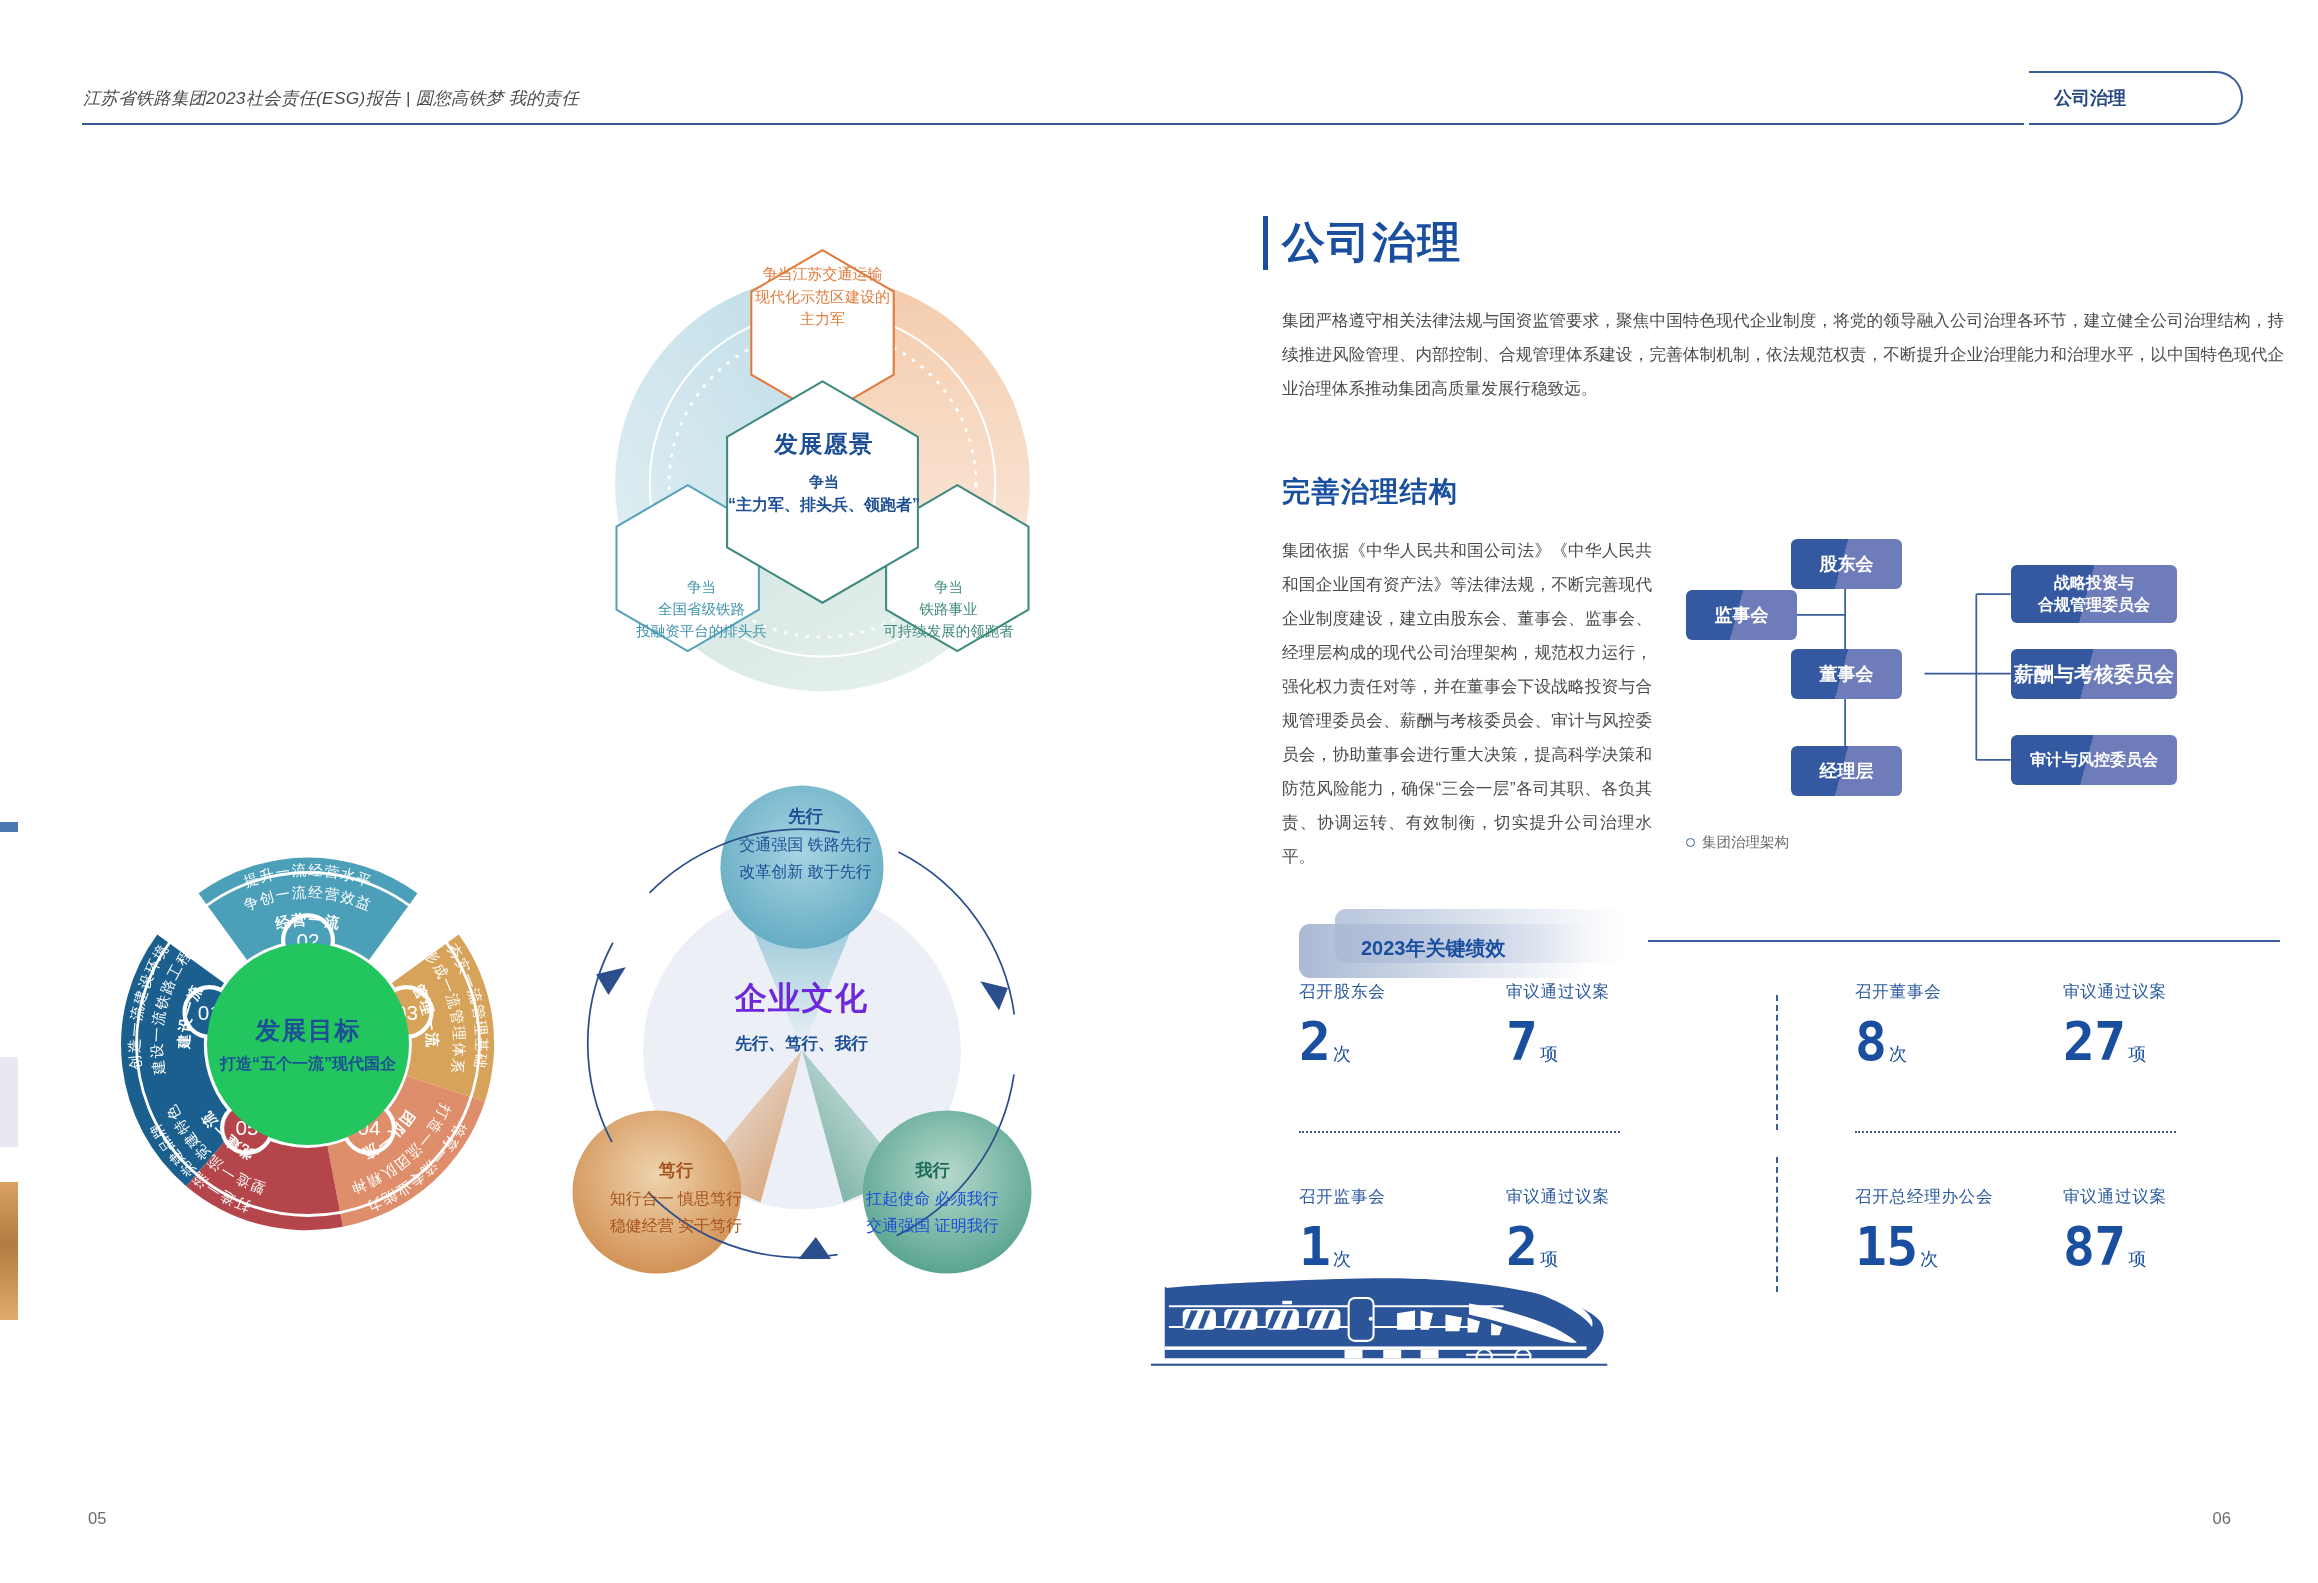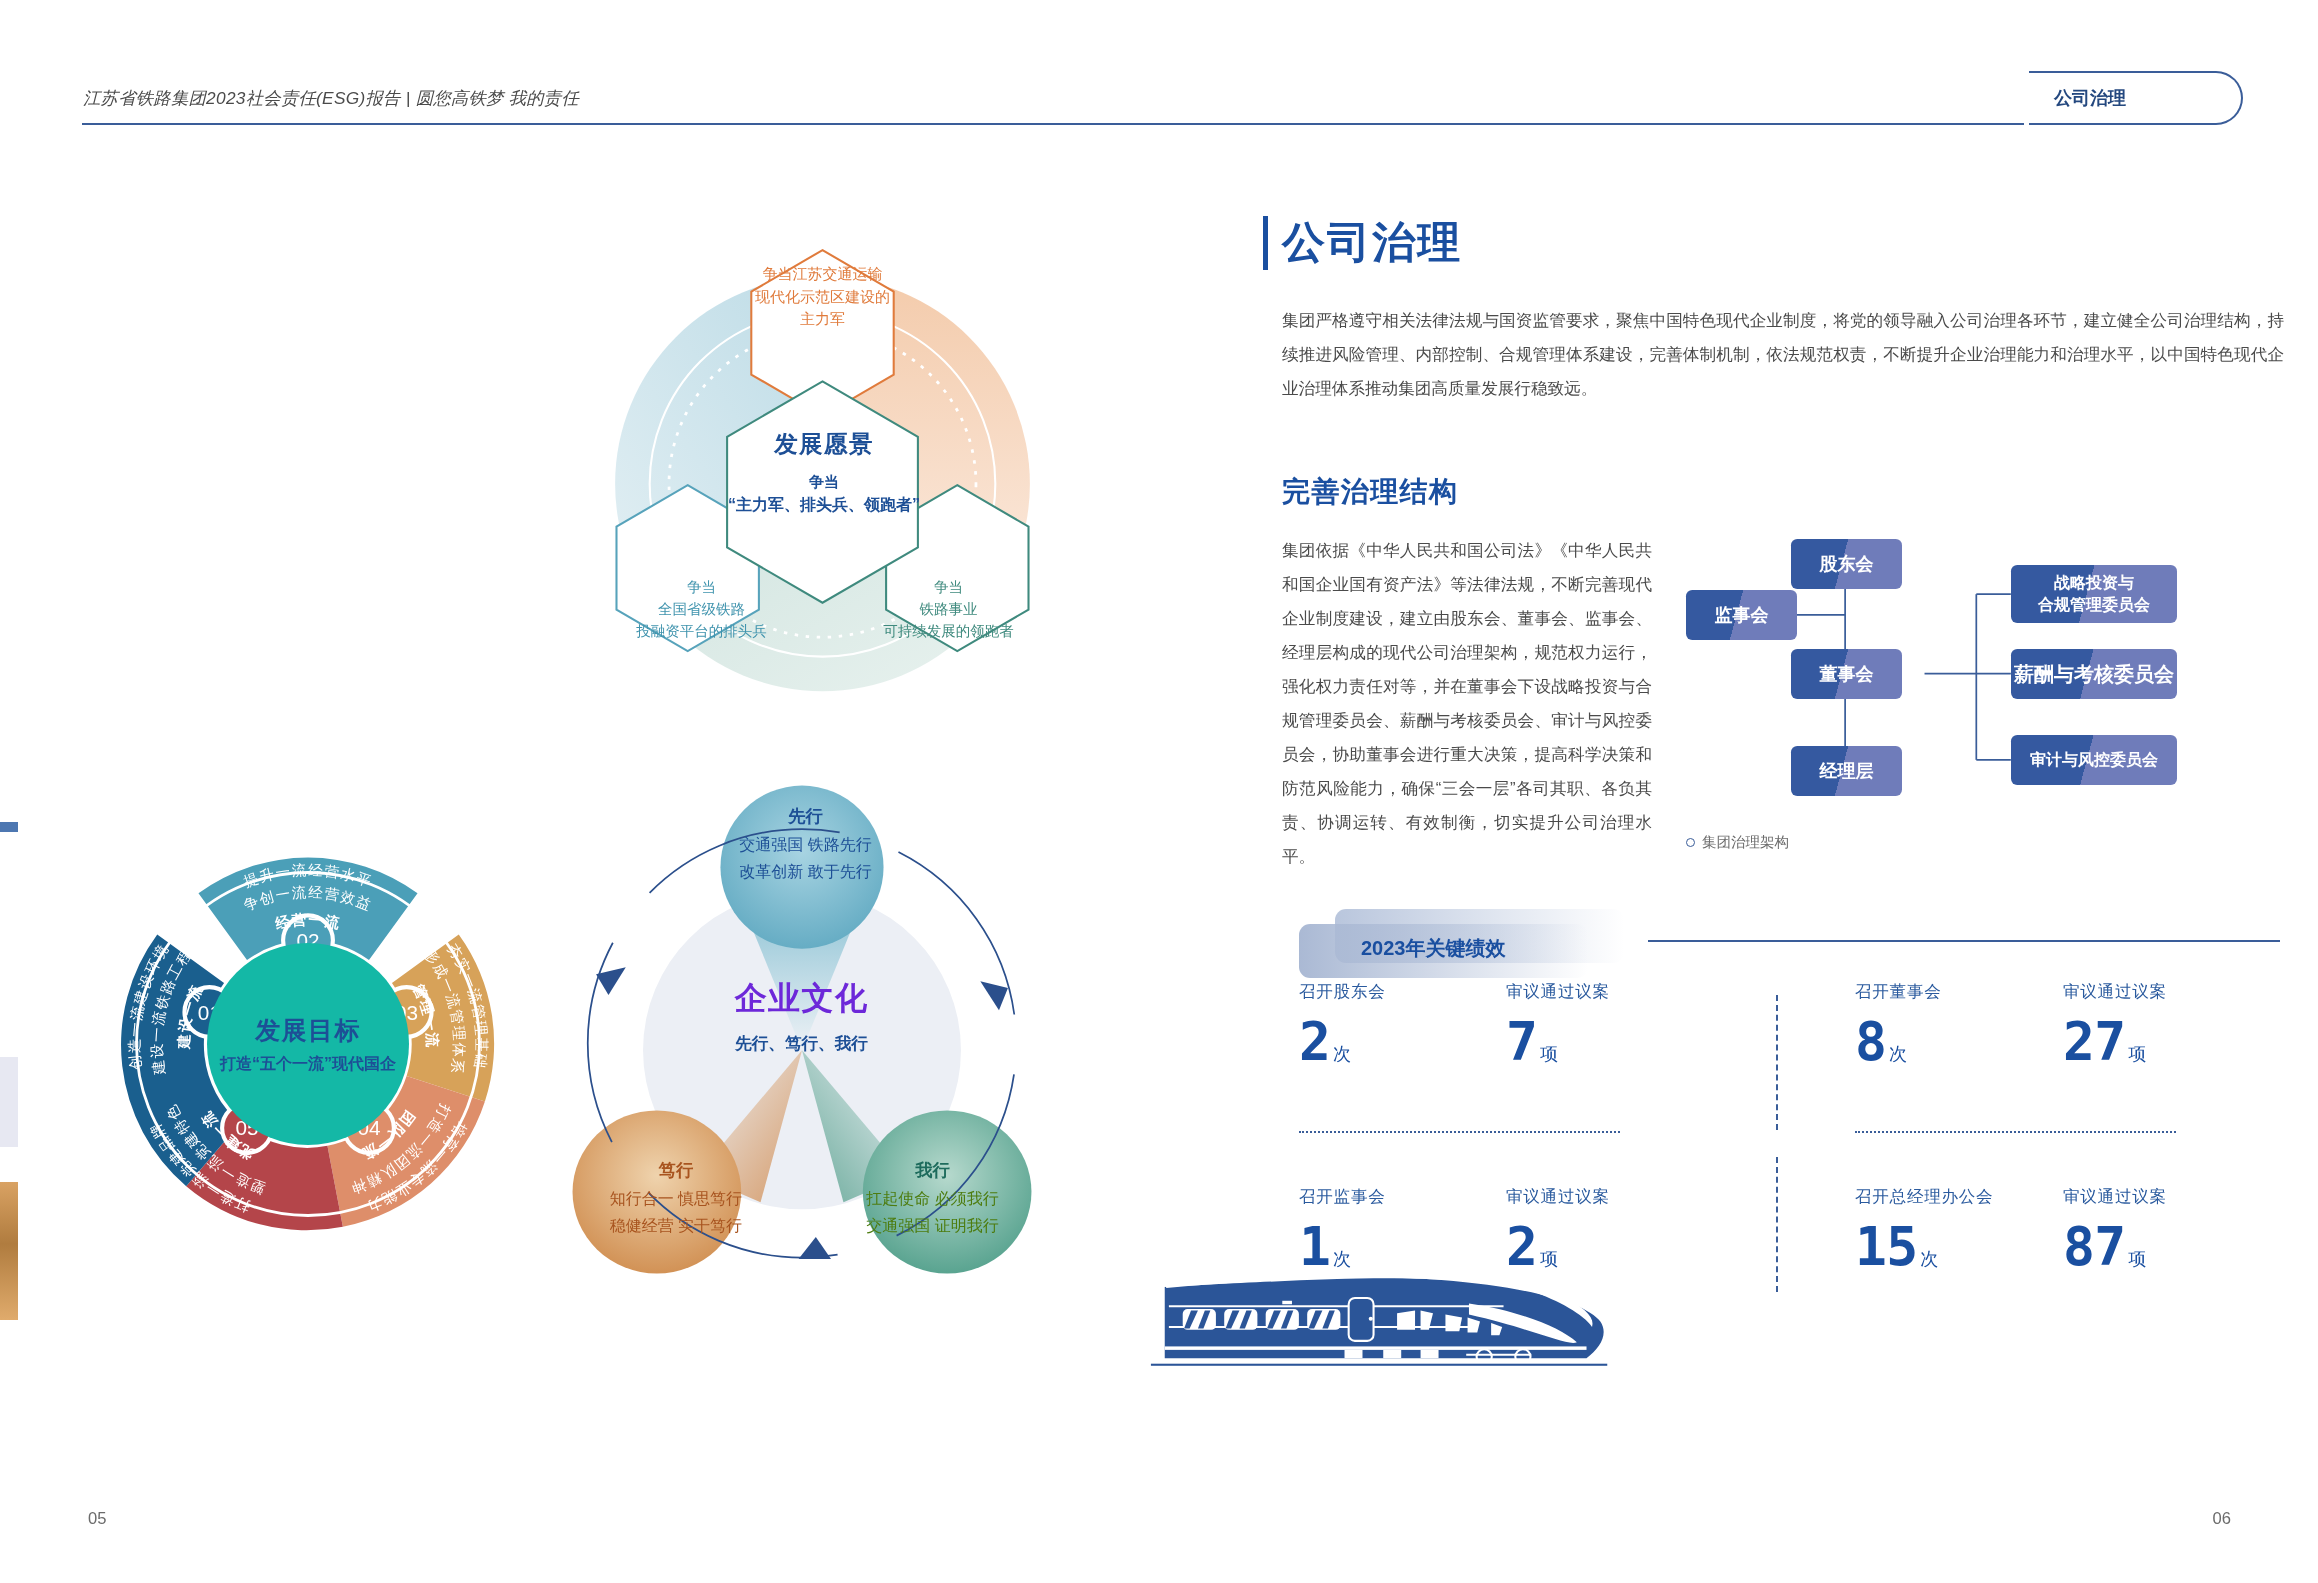--- a/index.html
+++ b/index.html
@@ -83,40 +83,40 @@
   .hex-mid .v-l1 { font-size:15px; font-weight:bold; color:#1d4f96; margin-top:8.3px; }
   .hex-mid .v-l2 { font-size:16px; font-weight:bold; color:#1d4f96; }
   .hex-bl { left:14px; top:349px; width:207px; font-size:14.5px; color:#3f93ad; }
   .hex-br { left:261px; top:349px; width:207px; font-size:14.5px; color:#3f8a7e; }
 
   
   .wheel { position:absolute; left:104px; top:840px; width:408px; height:408px; }
   .wheel svg { position:absolute; inset:0; }
   .wheel-core {
     position:absolute; left:50%; top:50%; transform:translate(-50%,-50%);
-    width:202px; height:202px; border-radius:50%; background:#14b8a6;
+    width:202px; height:202px; border-radius:50%; background:#22c55e;
     display:flex; flex-direction:column; align-items:center; justify-content:center;
     text-align:center;
   }
   .wheel-core .w-title { font-size:25px; font-weight:bold; color:#1d4f96; letter-spacing:1.4px; }
   .wheel-core .w-sub { font-size:16px; font-weight:bold; color:#1d4f96; margin-top:7px; white-space:nowrap; }
 
   
   .culture { position:absolute; left:553px; top:760px; width:498px; height:546px; }
   .culture svg { position:absolute; inset:0; }
   .cul-lbl { position:absolute; text-align:center; line-height:1.55; }
   .cul-top { left:142px; top:43px; width:221px; }
   .cul-top .c-h { font-size:17.3px; font-weight:bold; color:#1d4f96; }
   .cul-top .c-b { font-size:16px; color:#1d4f96; margin-top:2.8px; white-space:nowrap; }
   .cul-bl { left:19.4px; top:397px; width:207px; }
   .cul-bl .c-h { font-size:17.3px; font-weight:bold; color:#a8541f; }
   .cul-bl .c-b { font-size:16px; color:#a8541f; margin-top:2.8px; white-space:nowrap; }
   .cul-br { left:276px; top:397px; width:207px; }
   .cul-br .c-h { font-size:17.3px; font-weight:bold; color:#1d6b5c; }
-  .cul-br .c-b { font-size:16px; color:#4d7c0f; margin-top:2.8px; white-space:nowrap; }
+  .cul-br .c-b { font-size:16px; color:#1d4ed8; margin-top:2.8px; white-space:nowrap; }
   .cul-center { left:145px; top:214px; width:207px; }
   .cul-center .c-t { font-size:32px; font-weight:bold; color:#6d28d9; letter-spacing:1.4px; }
   .cul-center .c-s { font-size:16.6px; font-weight:bold; color:#1d4f96; margin-top:7px; }
 
   
   .r-title {
     position:absolute; left:1282px; top:214px;
     font-size:43px; font-weight:bold; color:#1a4fa0; letter-spacing:2.1px;
   }
   .r-title-bar {

